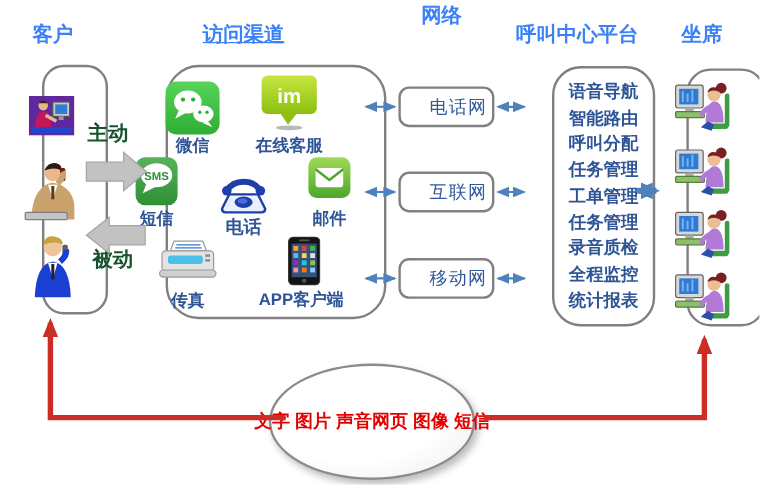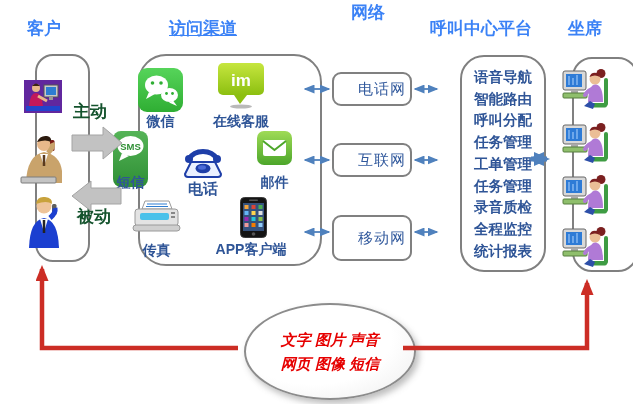--- a/index.html
+++ b/index.html
@@ -8,24 +8,24 @@
   .hdr{position:absolute;color:#3b82f6;font-weight:bold;font-size:17px;white-space:nowrap;}
   .bigbox{position:absolute;border:2.5px solid #808080;background:#fff;box-sizing:border-box;margin-left:20px;}
   .netbox{position:absolute;border:2px solid #808080;border-radius:9px;background:#fff;box-sizing:border-box;
           display:flex;align-items:center;justify-content:center;color:#30589C;font-size:15px;letter-spacing:1px;padding-left:20px;}
   .chan-label{position:absolute;color:#2F5597;font-weight:bold;font-size:14px;white-space:nowrap;text-align:center;}
   .flow-label{position:absolute;color:#14532d;font-weight:bold;font-size:17px;}
   .feat{color:#2F5597;font-weight:bold;font-size:14.5px;line-height:21.7px;text-align:center;white-space:nowrap;}
   .icon{position:absolute;}
   .iconbg{position:absolute;border-radius:9px;}
   #overlay{position:absolute;left:0;top:0;pointer-events:none;}
-  .ellipse{position:absolute;left:244px;top:303px;width:168px;height:93px;border:2.5px solid #8C8C8C;border-radius:50%;
+  .ellipse{position:absolute;left:224px;top:303px;width:168px;height:93px;border:2.5px solid #8C8C8C;border-radius:50%;
            background:radial-gradient(ellipse at 40% 35%, #ffffff 55%, #ececec 100%);
            box-shadow:3px 4px 6px rgba(110,110,110,.45);
-           display:flex;flex-direction:column;align-items:center;justify-content:center;font-style:italic;}
+           display:flex;flex-direction:row;align-items:center;justify-content:center;}
   .ellipse div{color:#E60000;font-weight:bold;font-size:15px;line-height:24px;white-space:nowrap;}
 </style>
 </head>
 <body>
 
 <div id="stage">
 
   <div class="hdr" style="left:27px;top:17px;">客户</div>
   <div class="hdr" style="left:169px;top:17px;text-decoration:underline;">访问渠道</div>
   <div class="hdr" style="left:351px;top:1px;">网络</div>
@@ -90,21 +90,21 @@
           <stop offset="1" stop-color="#8CBF10"></stop>
       </linearGradient>
     </defs>
     <rect x="1" y="1" width="46" height="32" rx="5" fill="url(#img)"></rect>
     <text x="24" y="24" text-anchor="middle" font-size="17" font-weight="bold" fill="#fff">im</text>
     <path d="M17,33 L30,33 L23,42 z" fill="#8CBF10"></path>
     <ellipse cx="24" cy="44.5" rx="11" ry="2" fill="#8a8a8a" opacity="0.6"></ellipse>
   </svg>
   <div class="chan-label" style="left:212px;top:113px;width:58px;">在线客服</div>
 
-  <div class="iconbg" style="left:113px;top:131px;width:35px;height:56px;background:linear-gradient(#55B457,#2F8F35);border-radius:8px;">
+  <div class="iconbg" style="left:113px;top:131px;width:35px;height:40px;background:linear-gradient(#55B457,#2F8F35);border-radius:8px;">
     <svg width="35" height="40" viewBox="0 0 35 40">
       <ellipse cx="17.5" cy="15" rx="13" ry="10" fill="#fff"></ellipse>
       <path d="M9,22 L6,30 L16,25 z" fill="#fff"></path>
       <text x="17.5" y="19" text-anchor="middle" font-size="9.5" font-weight="bold" fill="#2F8F35">SMS</text>
     </svg>
   </div>
   <div class="chan-label" style="left:113px;top:174px;width:35px;">短信</div>
 
   <svg class="icon" style="left:181px;top:146px;" width="44" height="33" viewBox="0 0 44 33">
     <path d="M8,13 C14,3 30,3 36,13" stroke="#1E3EA8" stroke-width="5" fill="none" stroke-linecap="round"></path>
@@ -153,21 +153,21 @@
       <rect x="18.5" y="26" width="4" height="4" fill="#90CAF9"></rect>
     <circle cx="13.5" cy="37" r="1.8" fill="#555"></circle>
   </svg>
   <div class="chan-label" style="left:215px;top:241px;width:72px;">APP客户端</div>
 
   <div class="flow-label" style="left:73px;top:100px;">主动</div>
   <div class="flow-label" style="left:77px;top:205px;">被动</div>
 
   <div class="netbox" style="left:332px;top:72px;width:80px;height:34px;">电话网</div>
   <div class="netbox" style="left:332px;top:143px;width:80px;height:34px;">互联网</div>
-  <div class="netbox" style="left:332px;top:215px;width:80px;height:46px;">移动网</div>
+  <div class="netbox" style="left:332px;top:215px;width:80px;height:34px;">移动网</div>
 
   <div class="bigbox" style="left:440px;top:55px;width:86px;height:217px;border-radius:24px;">
     <div style="padding-top:10px;">
       <div class="feat">语音导航</div>
       <div class="feat">智能路由</div>
       <div class="feat">呼叫分配</div>
       <div class="feat">任务管理</div>
       <div class="feat">工单管理</div>
       <div class="feat">任务管理</div>
       <div class="feat">录音质检</div>

